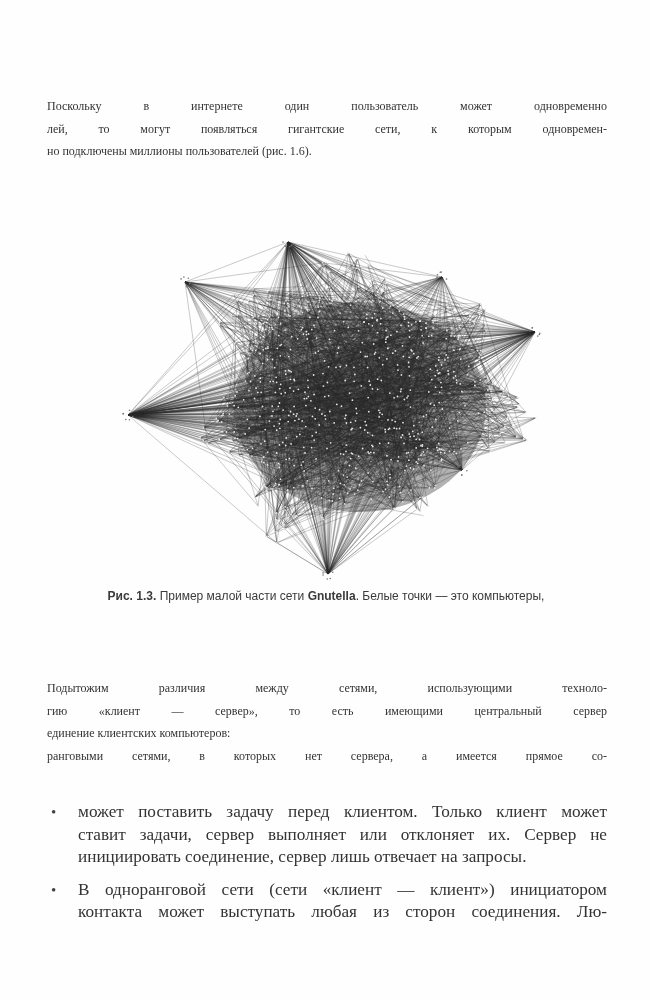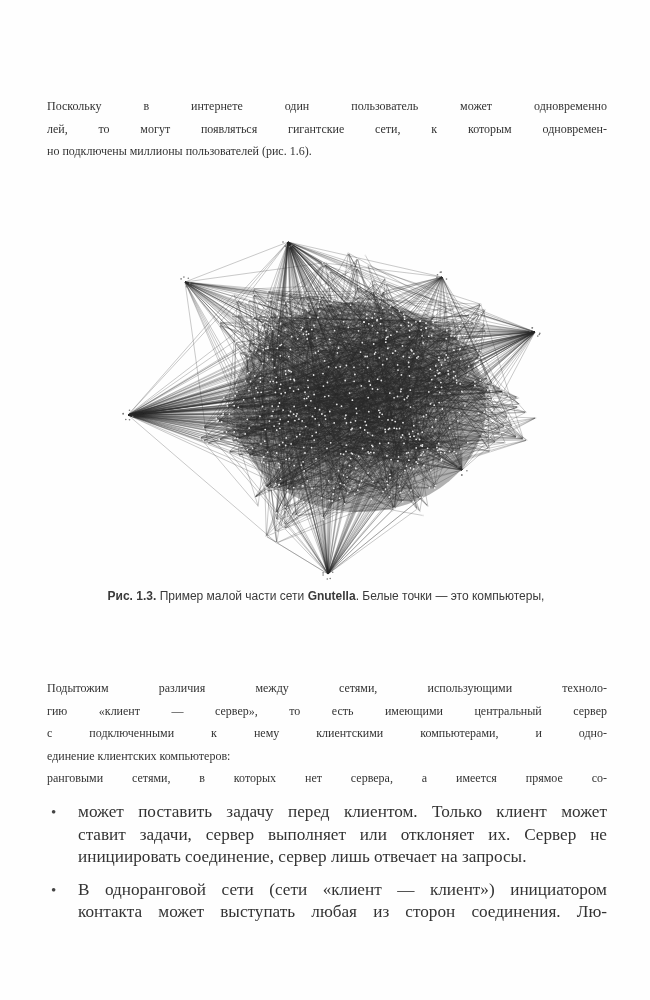--- a/index.html
+++ b/index.html
@@ -818,21 +818,20 @@
 
   <div class="caption">
     <div>
       <span class="cap-label">Рис. 1.3.</span><span> Пример малой части сети </span><span class="cap-strong">Gnutella</span><span>. Белые точки — это компьютеры,</span>
     </div>
   </div>
 
   <p class="para" id="summary">
     <span class="line">Подытожим различия между сетями, использующими техноло-</span>
     <span class="line">гию «клиент — сервер», то есть имеющими центральный сервер</span>
-    <span class="line">с подключенными к нему клиентскими компьютерами, и одно-</span>
     <span class="line last">единение клиентских компьютеров:</span>
     <span class="line">ранговыми сетями, в которых нет сервера, а имеется прямое со-</span>
   </p>
 
   <ul class="bullets">
     <li class="bullet-item">
       <span class="bullet-dot">•</span>
       <span class="line">может поставить задачу перед клиентом. Только клиент может</span>
       <span class="line">ставит задачи, сервер выполняет или отклоняет их. Сервер не</span>
       <span class="line last">инициировать соединение, сервер лишь отвечает на запросы.</span>

